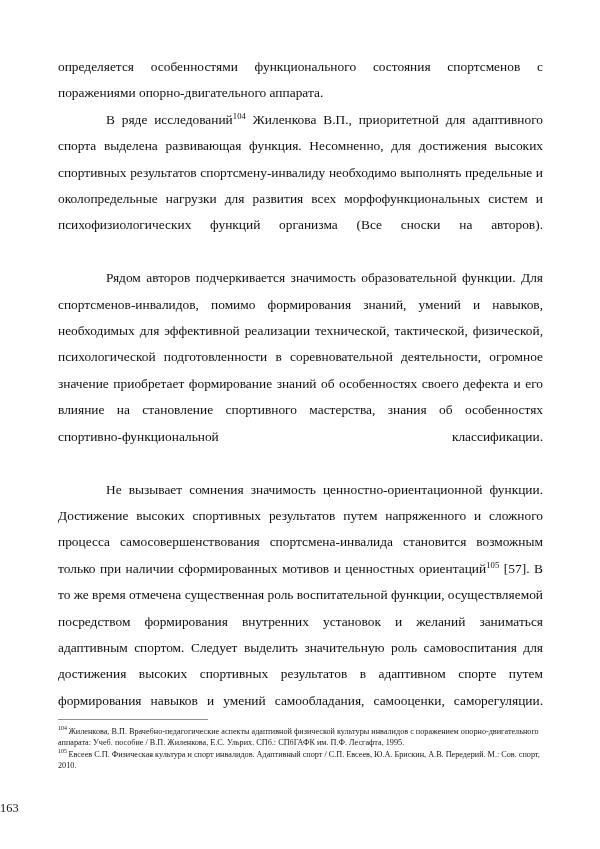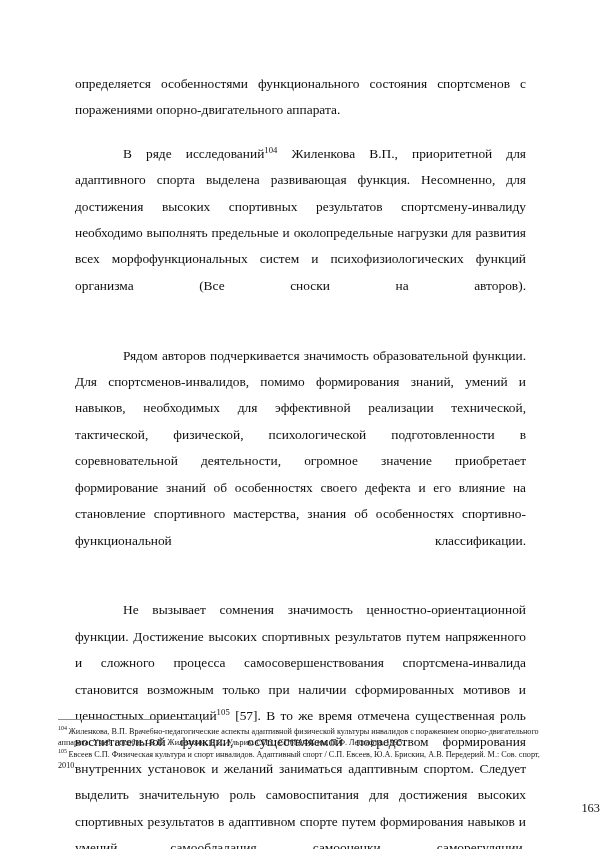--- a/index.html
+++ b/index.html
@@ -29,21 +29,21 @@
 
   
   .body-text {
     position: absolute;
     left: 58px;
     top: 54px;
     width: 485px;
   }
 
   .para {
-    margin: 17px;
+    margin: 0;
     text-align: justify;
     text-justify: inter-word;
     font-size: 13.4px;
     line-height: 26.4px;
     color: #0e0e0e;
     hyphens: none;
   }
 
   .para.indent {
     text-indent: 48px;
@@ -95,21 +95,21 @@
     vertical-align: super;
     margin-right: 1.5px;
   }
 
   
   .page-number {
     position: absolute;
     left: 0;
     top: 800px;
     width: 600px;
-    text-align: right;
+    text-align: left;
     font-size: 12.4px;
     line-height: 16px;
     color: #101010;
   }
 </style>
 </head>
 <body>
 
 <div class="page">
 

